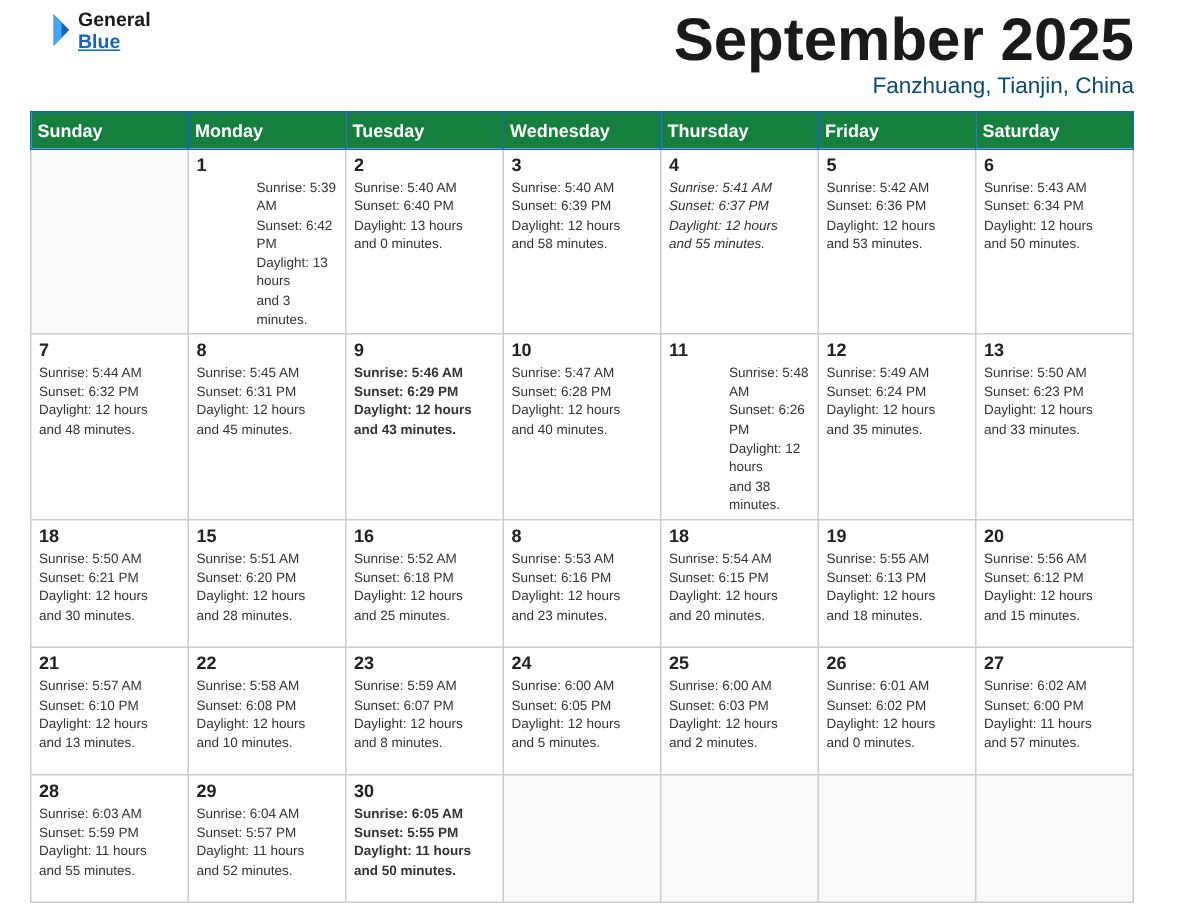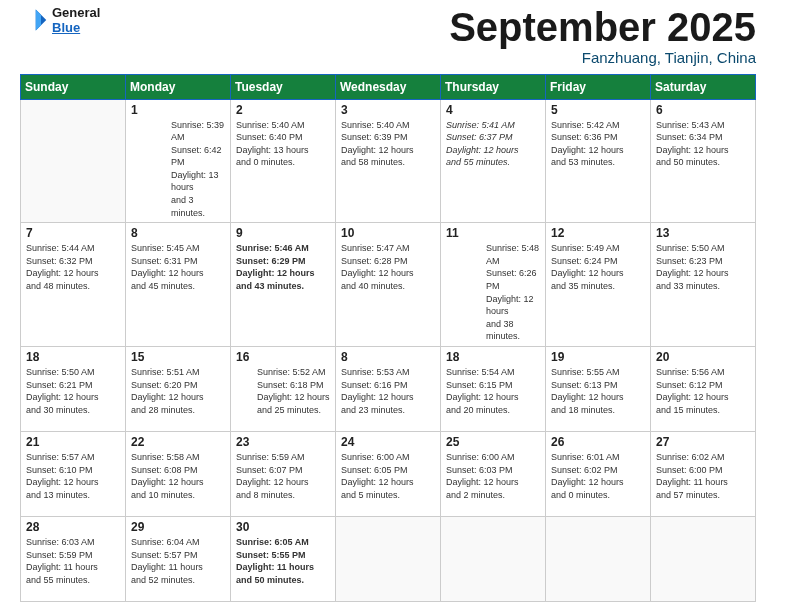--- a/index.html
+++ b/index.html
@@ -226,21 +226,21 @@
           </td>
           <td>
             <span class="day-num">15</span>
             <div class="day-info" style="white-space: pre-line;">Sunrise: 5:51 AM
 Sunset: 6:20 PM
 Daylight: 12 hours
 and 28 minutes.</div>
           </td>
           <td>
             <span class="day-num">16</span>
-            <div class="day-info" style="white-space: pre-line; margin-left: 21px;">Sunrise: 5:52 AM
+            <div class="day-info" style="white-space: pre-line;">Sunrise: 5:52 AM
 Sunset: 6:18 PM
 Daylight: 12 hours
 and 25 minutes.</div>
           </td>
           <td>
             <span class="day-num">8</span>
             <div class="day-info" style="white-space: pre-line;">Sunrise: 5:53 AM
 Sunset: 6:16 PM
 Daylight: 12 hours
 and 23 minutes.</div>

